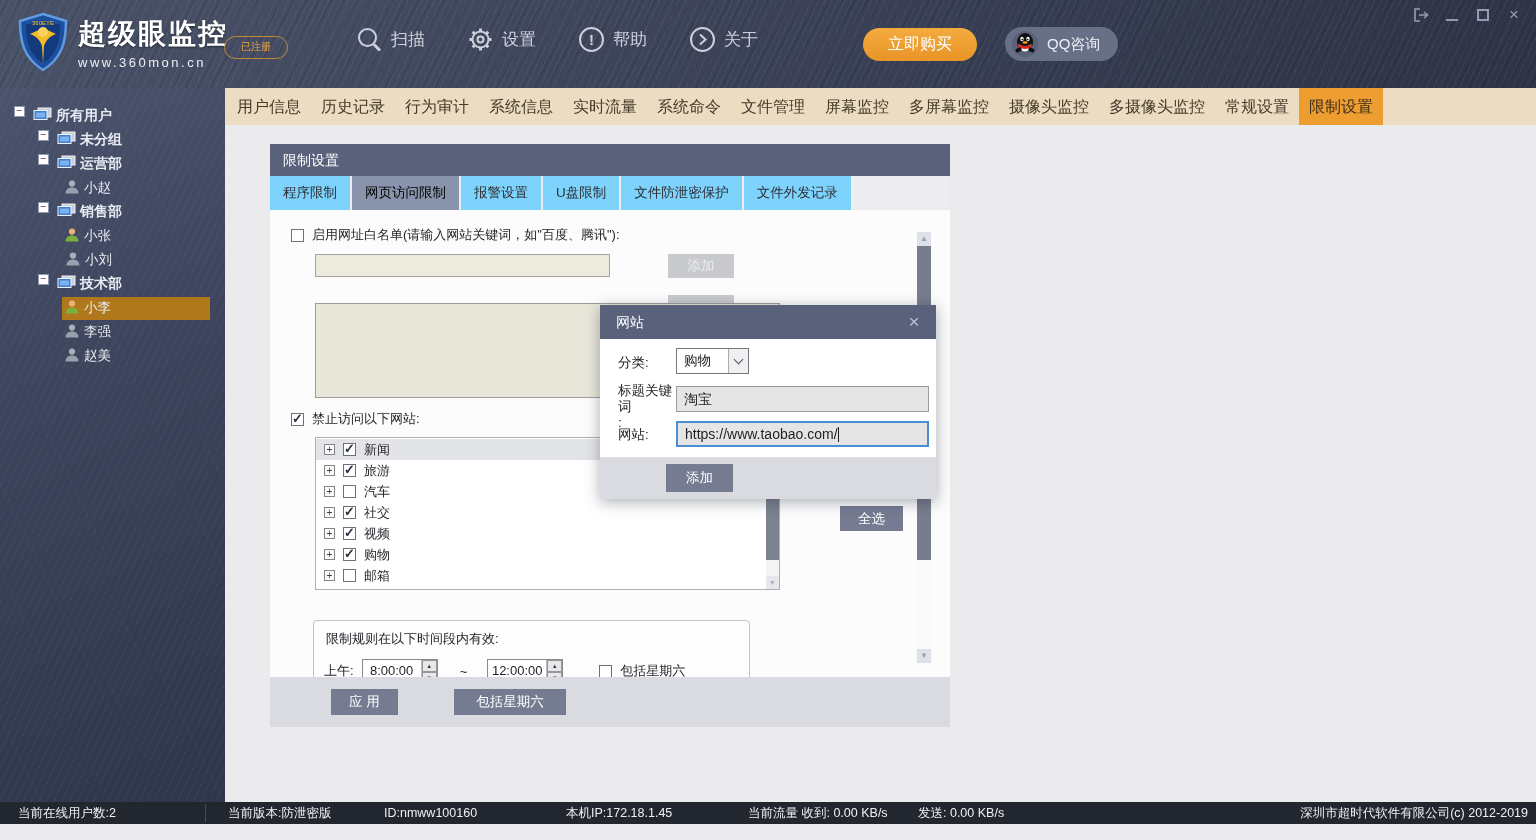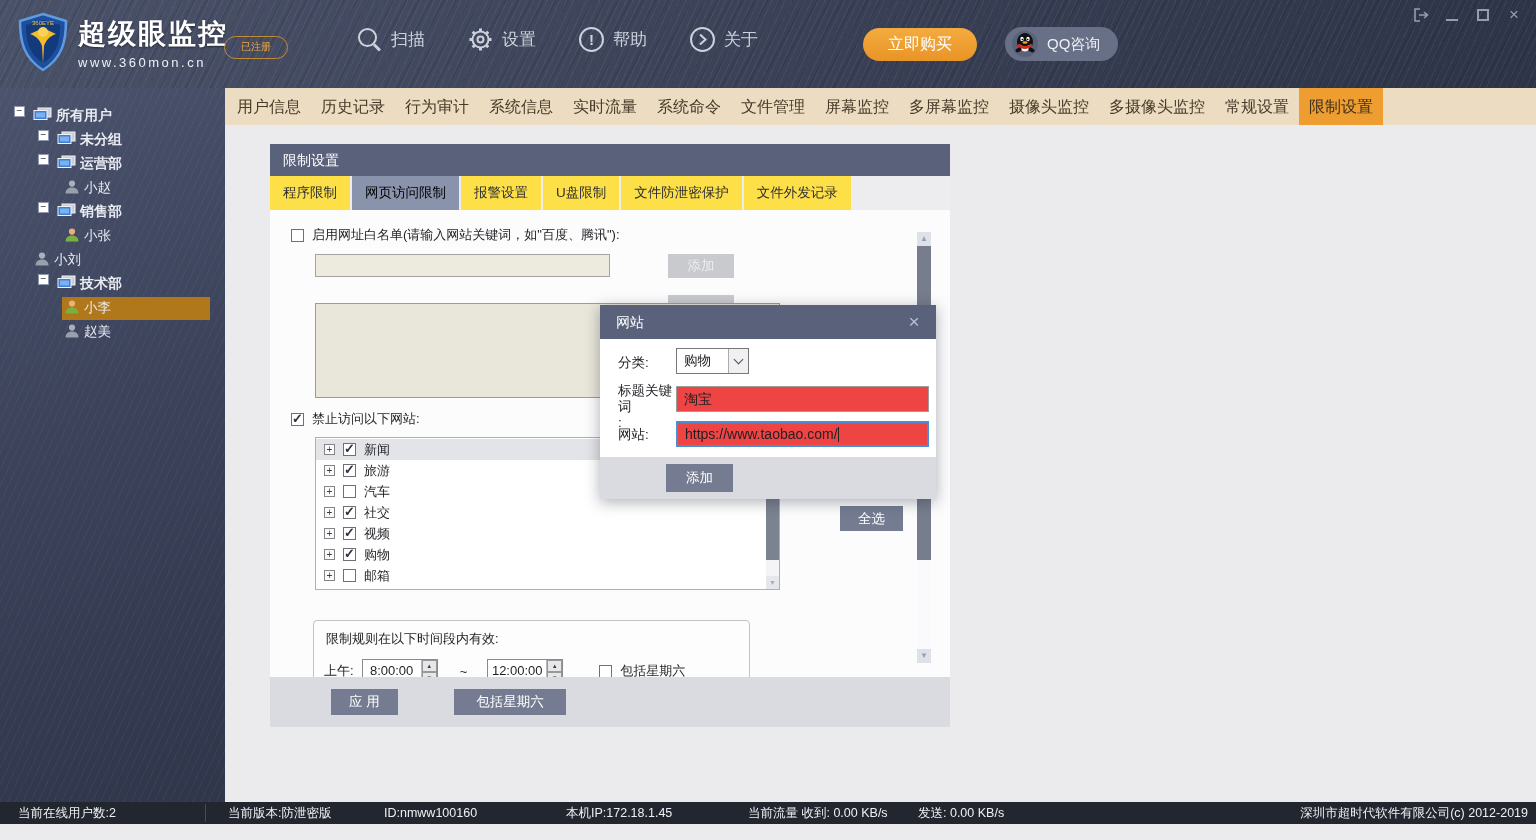--- a/index.html
+++ b/index.html
@@ -53,21 +53,21 @@
   .tabbar { position:absolute; left:225px; top:88px; right:0; height:37px; background:#ecdcc1;
     display:flex; align-items:stretch; padding-left:2px; }
   .tab { font-size:16px; color:#46engineering3b2b; color:#463b2b; line-height:37px; padding:0 10px; white-space:nowrap; cursor:pointer; }
   .tab.active { background:#ee9d30; color:#40311b; }
 
   
   .main { position:absolute; left:225px; top:125px; right:0; bottom:22px; background:#ebebed; }
   .panel { position:absolute; left:45px; top:19px; width:680px; height:583px; background:#fcfcfd; }
   .panel-title { height:32px; background:#59617b; color:#fff; font-size:14px; line-height:32px; padding-left:13px; }
   .subtabs { height:34px; background:#ededef; display:flex; }
-  .subtab { background:#fde047; color:#2e2e34; font-size:13.5px; line-height:34px; padding:0 13px; margin-right:2px;
+  .subtab { background:#7dd3fc; color:#2e2e34; font-size:13.5px; line-height:34px; padding:0 13px; margin-right:2px;
     white-space:nowrap; cursor:pointer; }
   .subtab.active { background:#8a93ac; color:#000000; }
   .panel-body { position:relative; height:467px; background:#fcfcfd; overflow:hidden; }
   .panel-footer { height:50px; background:#dadbe0; display:flex; gap:8px; padding:12px 0 0 13px; }
 
   .cb { width:13px; height:13px; border:1px solid #6f7076; background:#fff; position:relative; flex:none; display:inline-block; }
   .cb.checked::after { content:"\2713"; position:absolute; left:0px; top:-3px; font-size:13px; font-weight:bold; color:#2c3340; }
 
   .chk-row { position:absolute; display:flex; align-items:center; gap:8px; font-size:13px; color:#1f1f24; }
   .field-input { background:#edeade; border:1px solid #a3a3a3; height:23px; }
@@ -111,21 +111,21 @@
   .dialog { position:absolute; left:600px; top:305px; width:336px; height:194px; background:#fff;
     box-shadow:0 3px 14px rgba(20,25,40,.35); z-index:50; }
   .dlg-title { height:34px; background:#59617b; color:#fff; font-size:14px; line-height:34px; padding-left:16px; position:relative; }
   .dlg-close { position:absolute; right:10px; top:0; width:24px; height:34px; text-align:center; color:#b9bfd2; font-size:19px; cursor:pointer; }
   .dlg-body { position:relative; height:118px; background:#fff; font-size:13.5px; color:#1f1f24; }
   .dlg-label { position:absolute; left:18px; white-space:pre-line; line-height:16px; }
   .dropdown { position:absolute; left:76px; top:9px; width:73px; height:26px; border:1px solid #777779; display:flex; cursor:pointer; }
   .dd-val { flex:1; line-height:24px; padding-left:7px; }
   .dd-btn { width:20px; border-left:1px solid #ababad; background:#f0f0f2; display:flex; align-items:center; justify-content:center; }
   .chev { width:7px; height:7px; border-right:1.5px solid #4a4f63; border-bottom:1.5px solid #4a4f63; transform:rotate(45deg); margin-top:-4px; }
-  .dlg-input { position:absolute; left:76px; width:253px; height:26px; border:1px solid #9c9c9e; background:#ef4444;
+  .dlg-input { position:absolute; left:76px; width:253px; height:26px; border:1px solid #9c9c9e; background:#e5e5e5;
     font-size:14px; line-height:24px; padding-left:7px; white-space:nowrap; overflow:hidden; }
   .dlg-input.focused { border:2px solid #4a8fd4; line-height:22px; }
   .caret { display:inline-block; width:1px; height:15px; background:#222; vertical-align:-3px; }
   .dlg-footer { height:42px; background:#dadbe0; position:relative; }
   .dlg-add { position:absolute; left:18px; top:7px; width:67px; height:28px; }
 
   
   .statusbar { position:absolute; left:0; bottom:16px; width:1536px; height:22px; background:#22262e; color:#eef0f3;
     font-size:12.5px; }
   .sb-item { position:absolute; top:0; line-height:22px; white-space:nowrap; }
@@ -332,21 +332,21 @@
             <span>
               <svg width="16" height="16" viewBox="0 0 16 16">
                 <circle class="u-head" cx="8" cy="4.6" r="3.1"></circle>
                 <path class="u-body" d="M1.5 14.5 C1.5 10.5 4.5 8.5 8 8.5 C11.5 8.5 14.5 10.5 14.5 14.5 Z"></path>
               </svg>
             </span>
             <span class="tree-label">小张</span>
           </span>
         </div>
 
-        <div class="tree-row" style="padding-left: 32px;">
+        <div class="tree-row" style="padding-left: 63px;">
 
           <span class="row-inner">
 
             <span>
               <svg width="16" height="16" viewBox="0 0 16 16">
                 <circle class="u-head" cx="8" cy="4.6" r="3.1"></circle>
                 <path class="u-body" d="M1.5 14.5 C1.5 10.5 4.5 8.5 8 8.5 C11.5 8.5 14.5 10.5 14.5 14.5 Z"></path>
               </svg>
             </span>
             <span class="tree-label">小刘</span>
@@ -375,20 +375,33 @@
             <span>
               <svg width="16" height="16" viewBox="0 0 16 16">
                 <circle class="u-head" cx="8" cy="4.6" r="3.1"></circle>
                 <path class="u-body" d="M1.5 14.5 C1.5 10.5 4.5 8.5 8 8.5 C11.5 8.5 14.5 10.5 14.5 14.5 Z"></path>
               </svg>
             </span>
             <span class="tree-label">小李</span>
           </span>
         </div>
 
+        <div class="tree-row" style="padding-left: 62px;">
+
+          <span class="row-inner">
+
+            <span>
+              <svg width="16" height="16" viewBox="0 0 16 16">
+                <circle class="u-head" cx="8" cy="4.6" r="3.1"></circle>
+                <path class="u-body" d="M1.5 14.5 C1.5 10.5 4.5 8.5 8 8.5 C11.5 8.5 14.5 10.5 14.5 14.5 Z"></path>
+              </svg>
+            </span>
+            <span class="tree-label">李强</span>
+          </span>
+        </div>
 
         <div class="tree-row" style="padding-left: 62px;">
 
           <span class="row-inner">
 
             <span>
               <svg width="16" height="16" viewBox="0 0 16 16">
                 <circle class="u-head" cx="8" cy="4.6" r="3.1"></circle>
                 <path class="u-body" d="M1.5 14.5 C1.5 10.5 4.5 8.5 8 8.5 C11.5 8.5 14.5 10.5 14.5 14.5 Z"></path>
               </svg>

